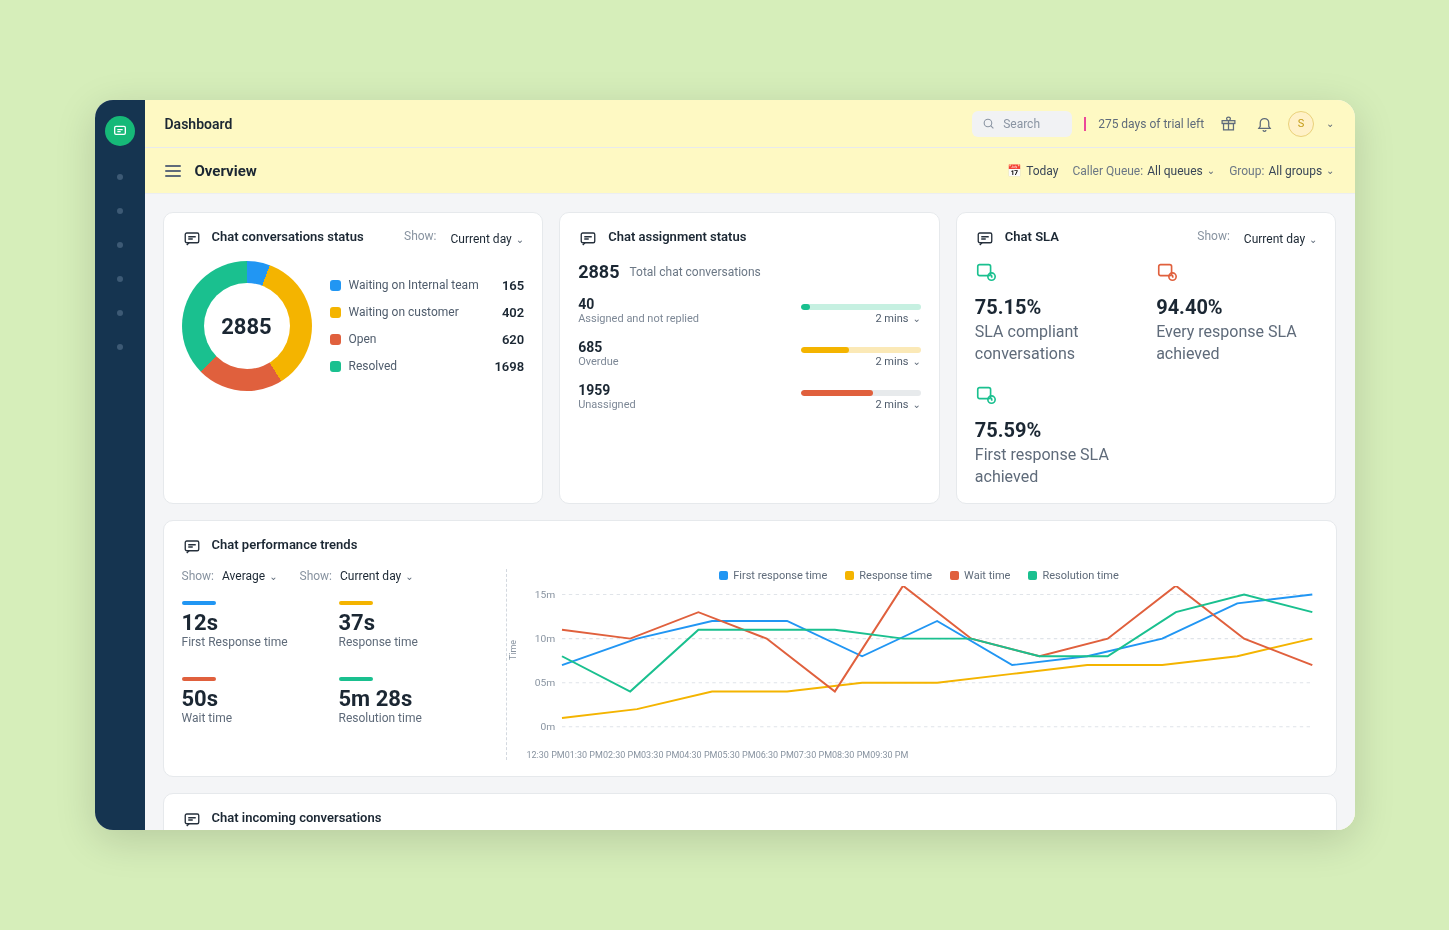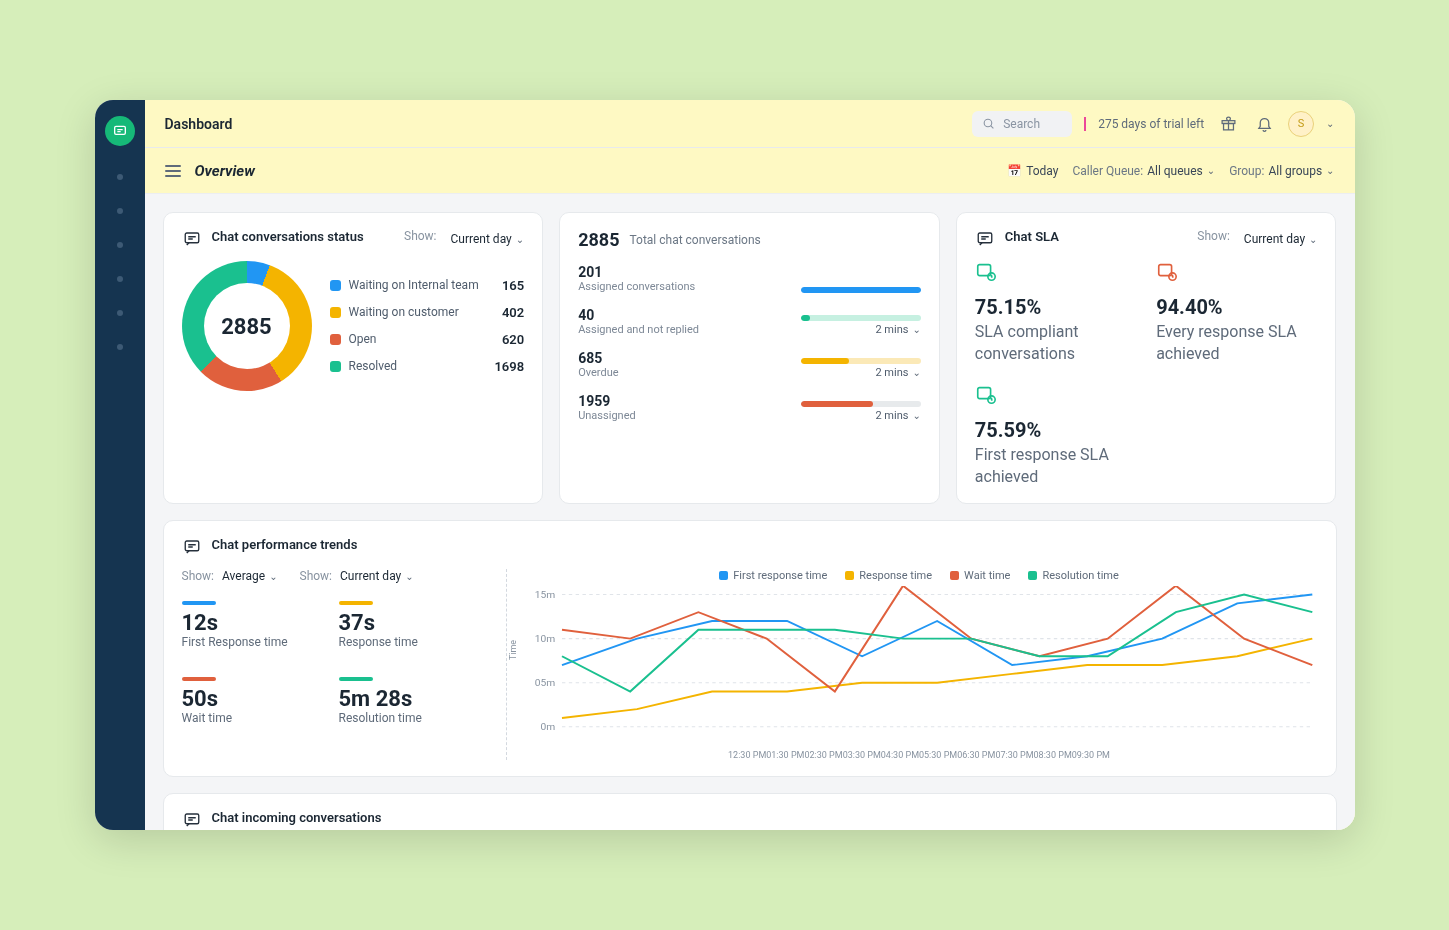--- a/index.html
+++ b/index.html
@@ -12,21 +12,21 @@
   .topbar { height:48px; display:flex; align-items:center; padding:0 20px; border-bottom:1px solid #e8eaed; gap:12px;}
   .title { font-weight:600; font-size:14px; color:#1b2733;}
   .spacer { flex:1;}
   .search { display:flex; align-items:center; gap:8px; background:#f1f2f4; border-radius:6px; padding:6px 10px; width:100px; color:#8a94a2; font-size:12px;}
   .trial { font-size:12px; color:#5f6b7a; padding-left:12px; border-left:2px solid #ec4899;}
   .icon-btn { width:24px;height:24px;display:flex;align-items:center;justify-content:center;color:#5f6b7a; cursor:pointer;}
   .avatar { width:26px;height:26px;border-radius:50%;background:#fff1c8;border:1px solid #e9d07a;display:flex;align-items:center;justify-content:center;font-size:11px;color:#c39b16;}
   .subbar { height:46px; display:flex; align-items:center; padding:0 20px; border-bottom:1px solid #eceef1; gap:14px;}
   .hamb { width:16px;height:12px;display:flex;flex-direction:column;justify-content:space-between;}
   .hamb span{height:2px;background:#5f6b7a;border-radius:1px;}
-  .overview { font-weight:700; font-size:15px; color:#1b2733;font-style:italic;}
+  .overview { font-weight:700; font-size:15px; color:#1b2733;}
   .filter { font-size:12px; color:#3a4758; display:flex; align-items:center; gap:4px; cursor:pointer;}
   .filter .lbl { color:#6b7785;}
   .chev { font-size:10px; color:#5f6b7a;}
   .cal-ic { font-size:12px;}
   .content { flex:1; background:#f4f5f7; padding:18px; overflow:hidden;}
   .grid-top { display:grid; grid-template-columns: 1fr 1fr 1fr; gap:16px; }
   .card { background:#fff; border:1px solid #e6e9ec; border-radius:10px; padding:16px 18px; }
   .card-head { display:flex; gap:10px; margin-bottom:12px;}
   .chat-icon { width:20px;height:20px;display:flex;align-items:center;justify-content:center;}
   .card-title { font-weight:600; font-size:13px; color:#1b2733; flex:1;}
@@ -71,21 +71,21 @@
   .metric-grid { display:grid;grid-template-columns:1fr 1fr;gap:28px 34px;}
   .metric .line { height:4px;width:34px;border-radius:2px;margin-bottom:5px;}
   .metric .val { font-size:22px;font-weight:700;color:#1b2733;}
   .metric .lab { font-size:12px;color:#5f6b7a;}
   .chart-area { flex:1; border-left:1px dashed #d3d8df; padding-left:14px; position:relative;}
   .chart-legend { display:flex; gap:18px; font-size:11px; color:#5f6b7a; margin-bottom:4px; justify-content:center;}
   .chart-legend .item{display:flex;align-items:center;gap:5px;}
   .chart-legend .dot{width:9px;height:9px;border-radius:2px;}
   .axis-label{position:absolute;left:-4px;top:50%;transform:rotate(-90deg) translateX(20px);font-size:9px;color:#8893a0;}
   svg.chart { width:100%; height:160px;}
-  .xticks { display:flex; justify-content:center; font-size:9px; color:#8893a0; padding:0 6px;}
+  .xticks { display:flex; justify-content:flex-start; font-size:9px; color:#8893a0; padding:0 6px;}
   .ytick { font-size:9px; fill:#8893a0;}
 
   .row3 { margin-top:16px;}
 </style>
 </head>
 <body>
 
 <div class="frame">
 
   <div class="sidebar">
@@ -197,39 +197,34 @@
                 <div class="leg-row">
                   <span class="sq" style="background:#1ac08f"></span>
     <span class="leg-lab">Resolved</span>
     <span class="leg-val">1698</span>
                 </div>
               </div>
           </div>
         </div>
 
         <div class="card">
+          <div class="card-head">
+            <span class="chat-icon">
+              <svg width="18" height="18" viewBox="0 0 24 24" fill="none" stroke="#26303c" stroke-width="1.8">
+                  <rect x="3" y="4" width="18" height="13" rx="2"></rect>
+                  <path d="M7 9h10M7 12h6M8 17l-3 3"></path>
+                </svg>
+            </span>
+            <span class="card-title">Chat assignment status</span>
+          </div>
           <div class="assign-total">
             <span class="num">2885</span>
             <span class="txt">Total chat conversations</span>
           </div>
           <div id="assign-rows">
-              <div class="assign-row">
-                <div class="assign-top">
-    <div class="assign-meta">
-      <div class="assign-num">201</div>
-      <div class="assign-lab">Assigned conversations</div>
-    </div>
-    <div class="bar-col">
-      <div class="bar" style="background:#c5e2fb">
-        <div class="bar-inner" style="width:100%;background:#2196f3"></div>
-      </div>
-
-    </div>
-  </div>
-              </div>
               <div class="assign-row">
                 <div class="assign-top">
     <div class="assign-meta">
       <div class="assign-num">40</div>
       <div class="assign-lab">Assigned and not replied</div>
     </div>
     <div class="bar-col">
       <div class="bar" style="background:#c6f0e1">
         <div class="bar-inner" style="width:8%;background:#1ac08f"></div>
       </div>

